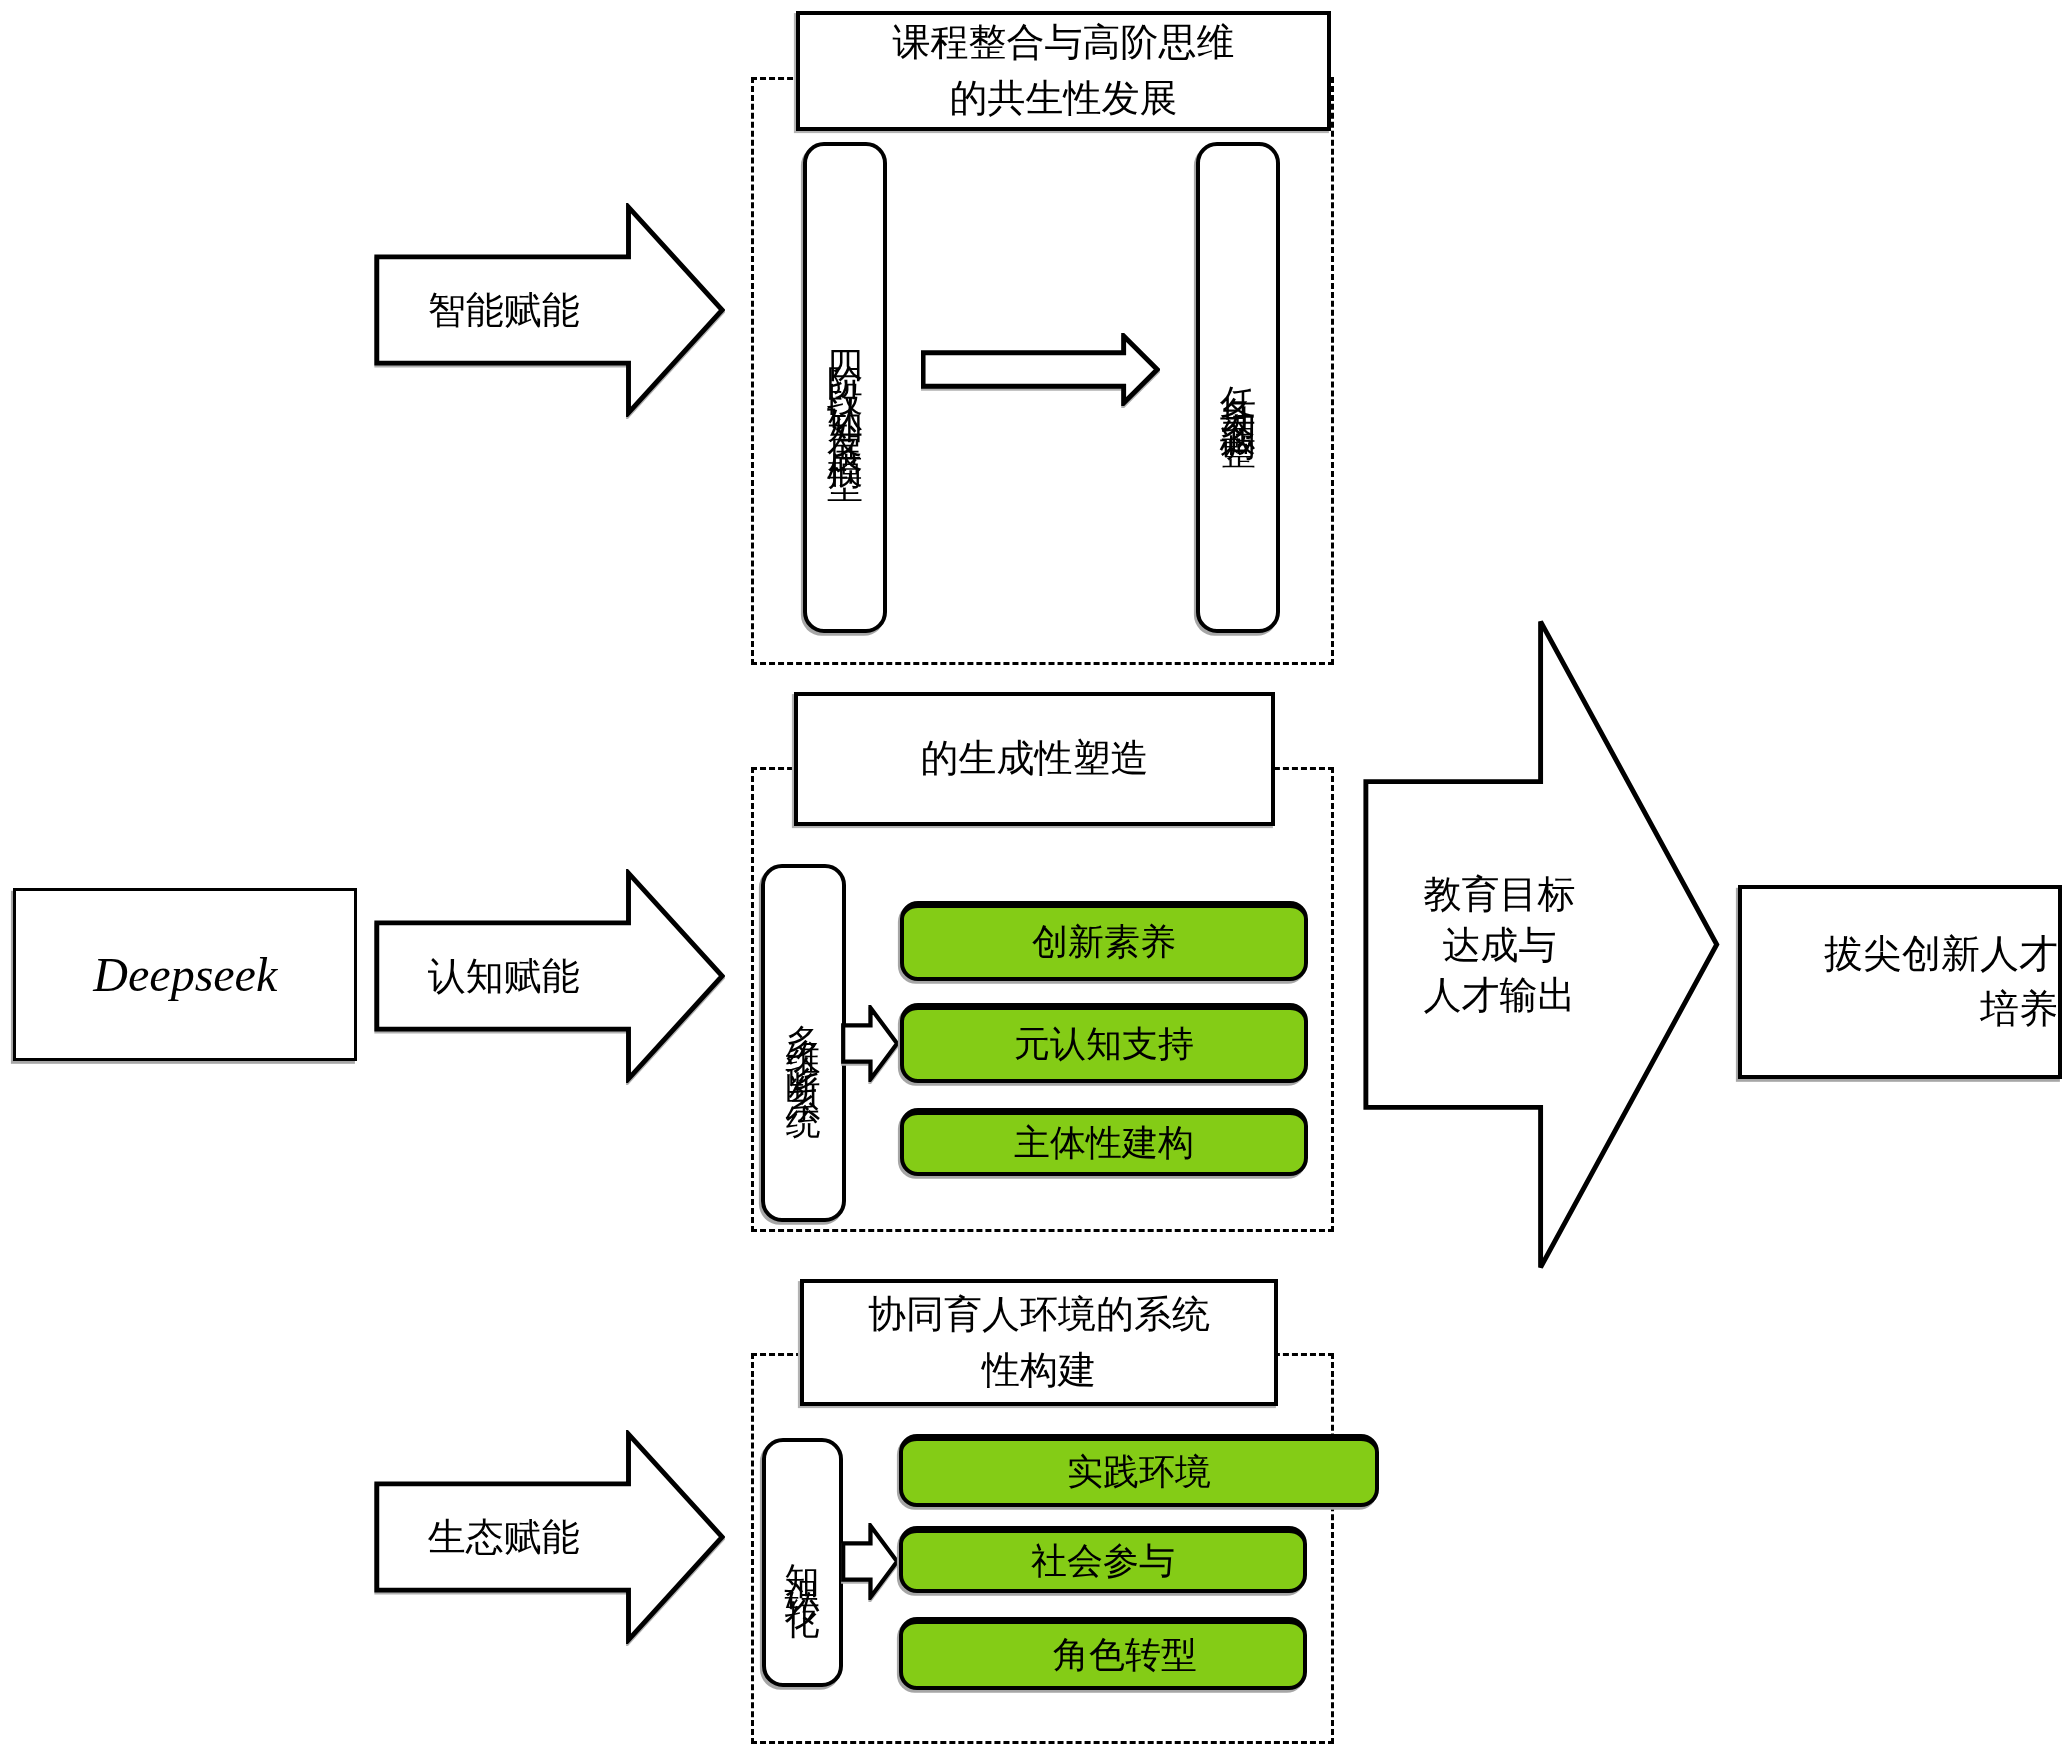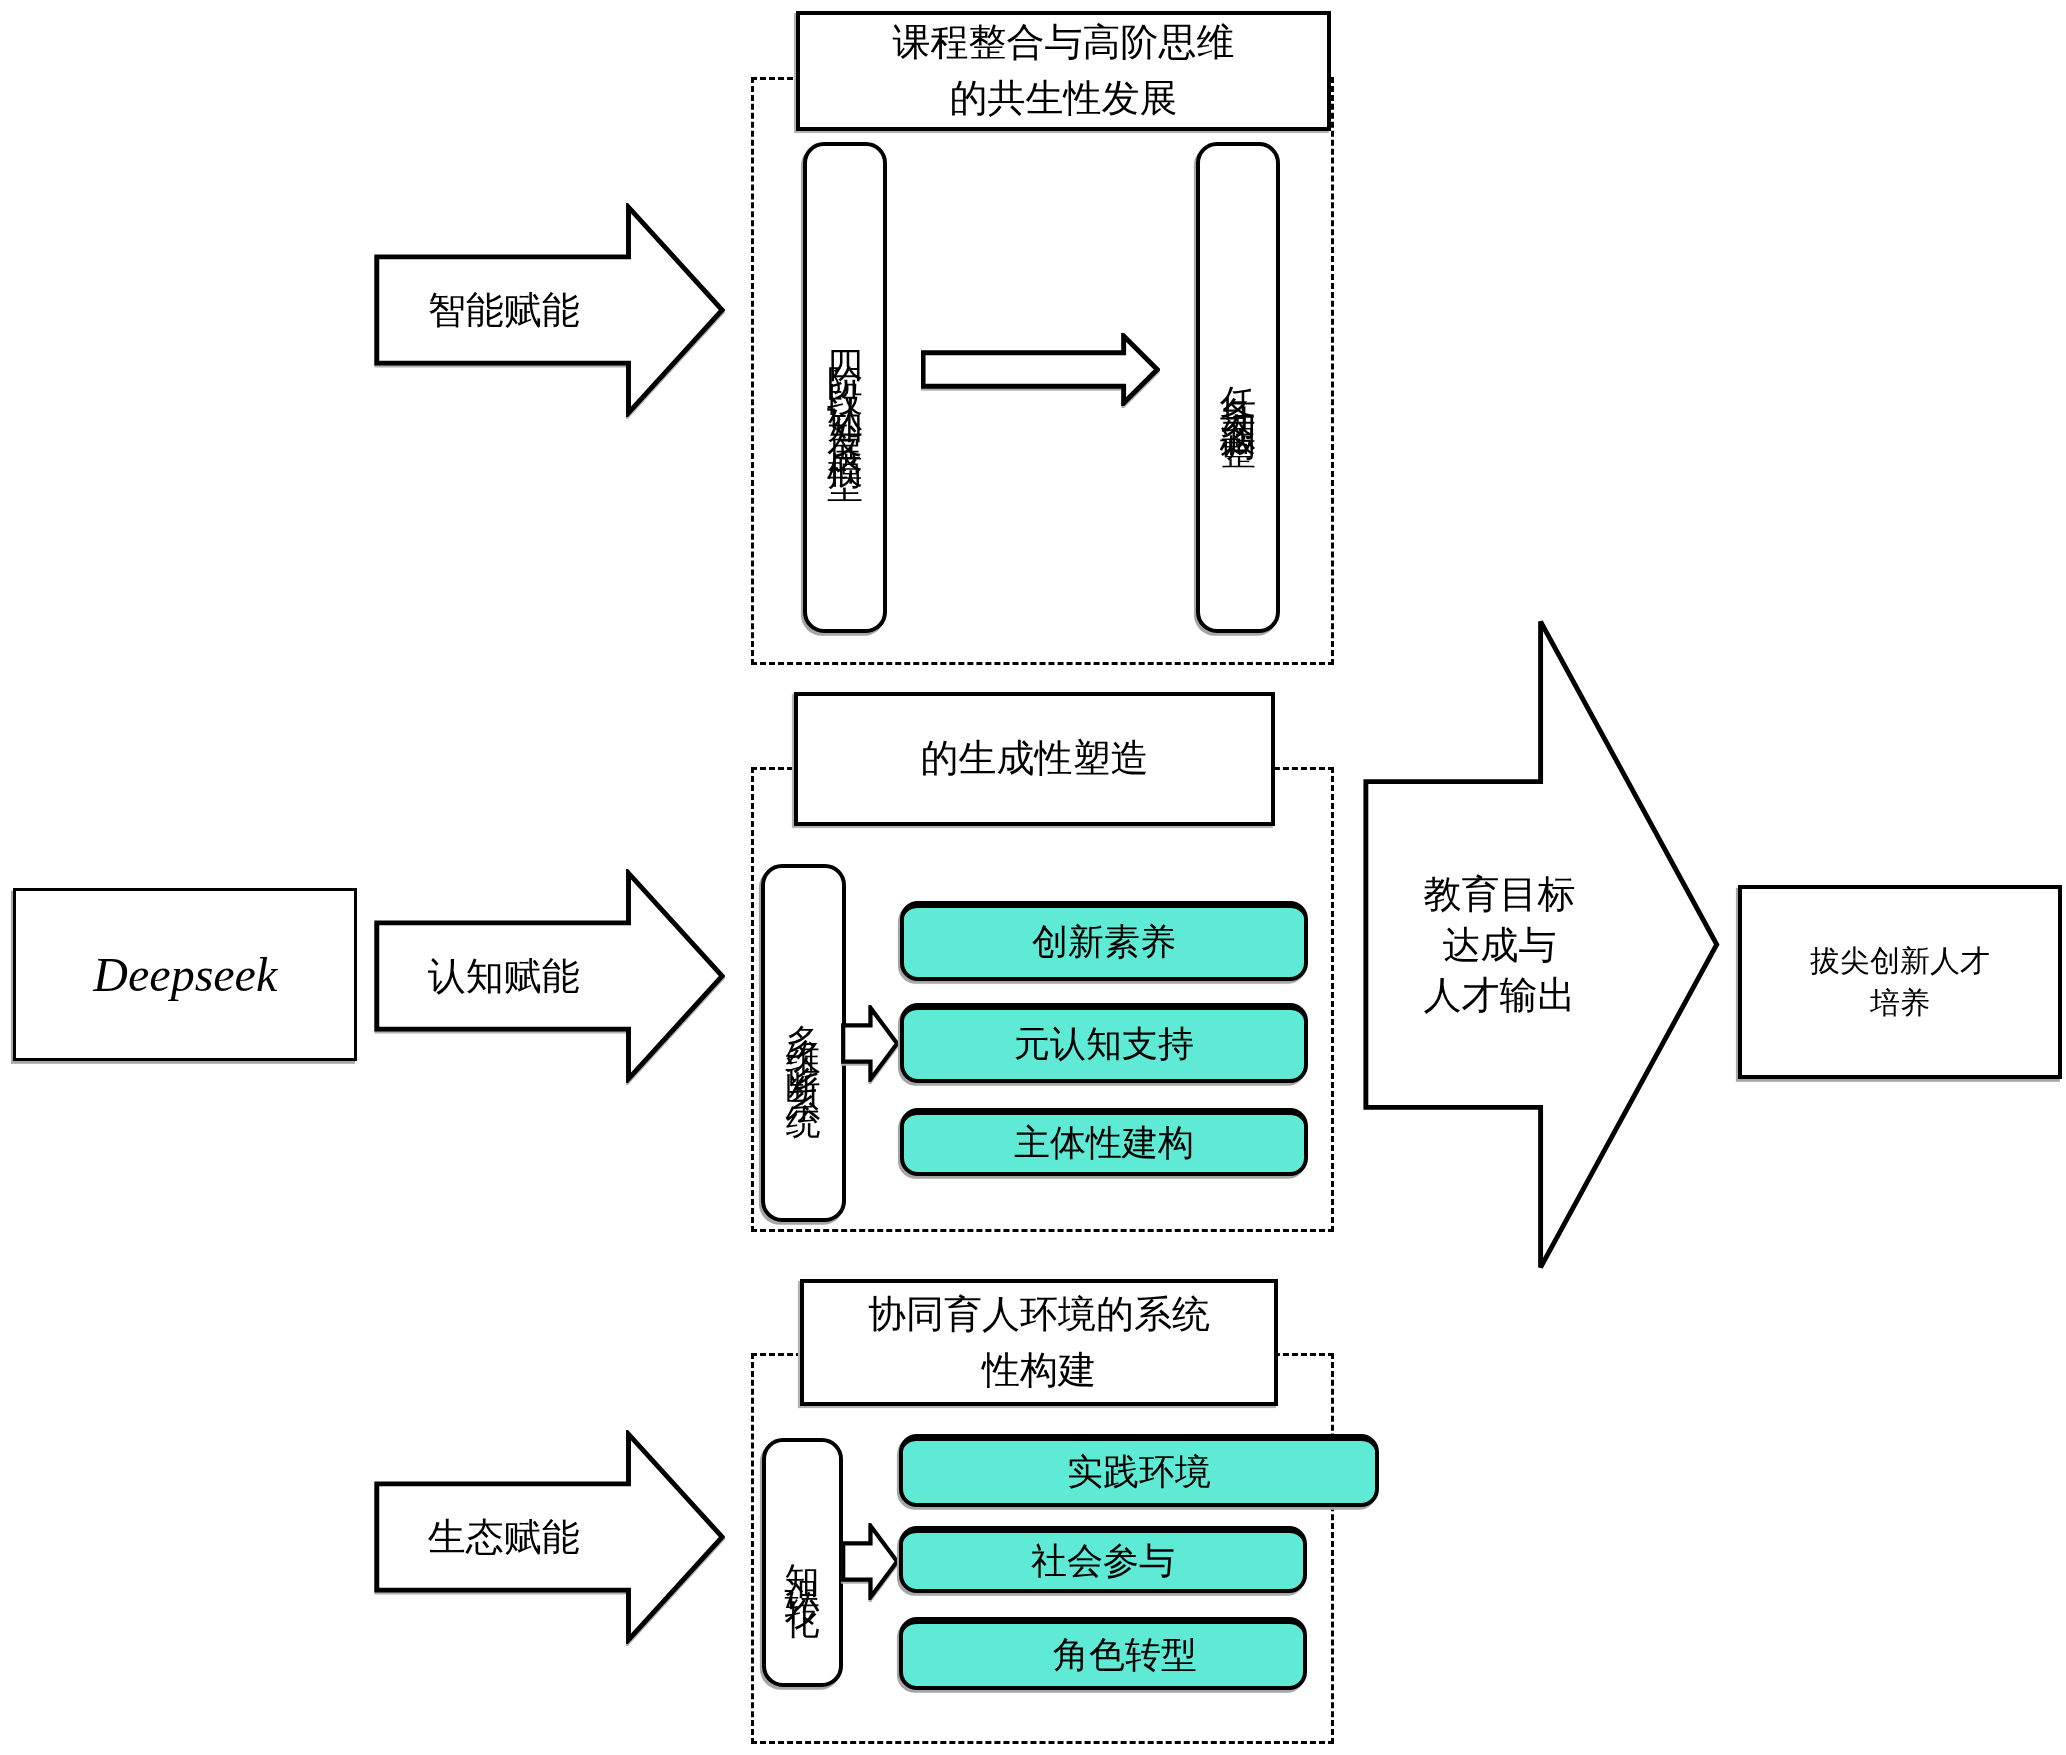--- a/index.html
+++ b/index.html
@@ -41,21 +41,21 @@
     box-shadow:-2.1px 2.8px 0 #a6a6a6;
   }
   .vtext{
     writing-mode:vertical-rl;
     text-orientation:upright;
     font-size:35px;
     letter-spacing:0.38em;
     line-height:1;
   }
   .itembox{
-    background:#5eead4;
+    background:#84cc16;
     border:4.2px solid #000;
     border-top-width:7px;
     border-radius:18px;
     display:flex;align-items:center;justify-content:center;
     font-size:36px;
     z-index:2;
     box-shadow:-2.1px 2.8px 0 #a6a6a6;
   }
   .arrowwrap{z-index:2;}
   .arrowwrap svg{display:block;width:100%;height:100%;
@@ -65,21 +65,21 @@
     position:absolute;left:0;top:0;height:100%;width:74%;
     display:flex;align-items:center;justify-content:center;
     font-size:38px;
   }
   .bigarrowlabel{
     position:absolute;left:14px;top:231px;width:245px;height:196px;
     display:flex;flex-direction:column;align-items:center;justify-content:center;
     font-size:38px;line-height:1.33;text-align:center;
   }
   .deepseek{font-family:"Liberation Serif", serif;font-size:48px;}
-  .resultbox{font-size:30px;line-height:1.4;}
+  .resultbox{font-size:39px;line-height:1.4;align-items:flex-end;}
 </style>
 </head>
 <body>
 
 <div class="canvas">
 
   <div class="abs solidbox deepseek" style="left:13.3px;top:888px;width:344px;height:173px;border-width:3.5px;font-style:italic;">
     <span>Deepseek</span>
   </div>
 

